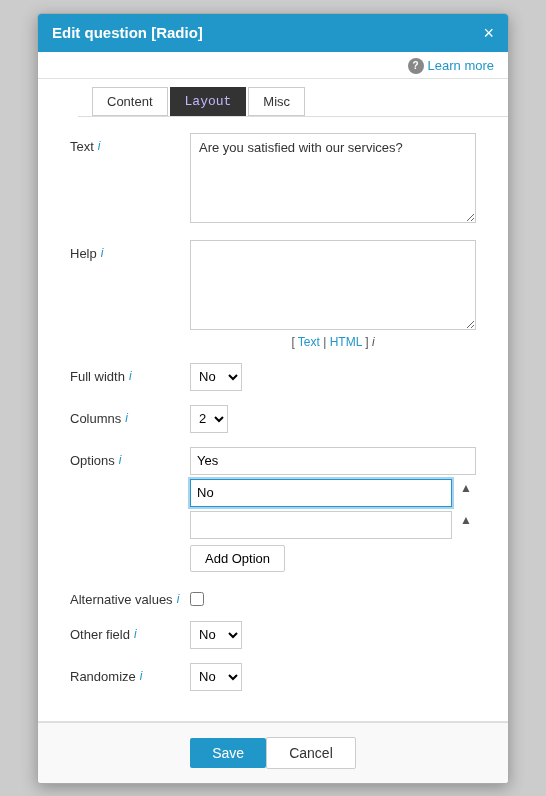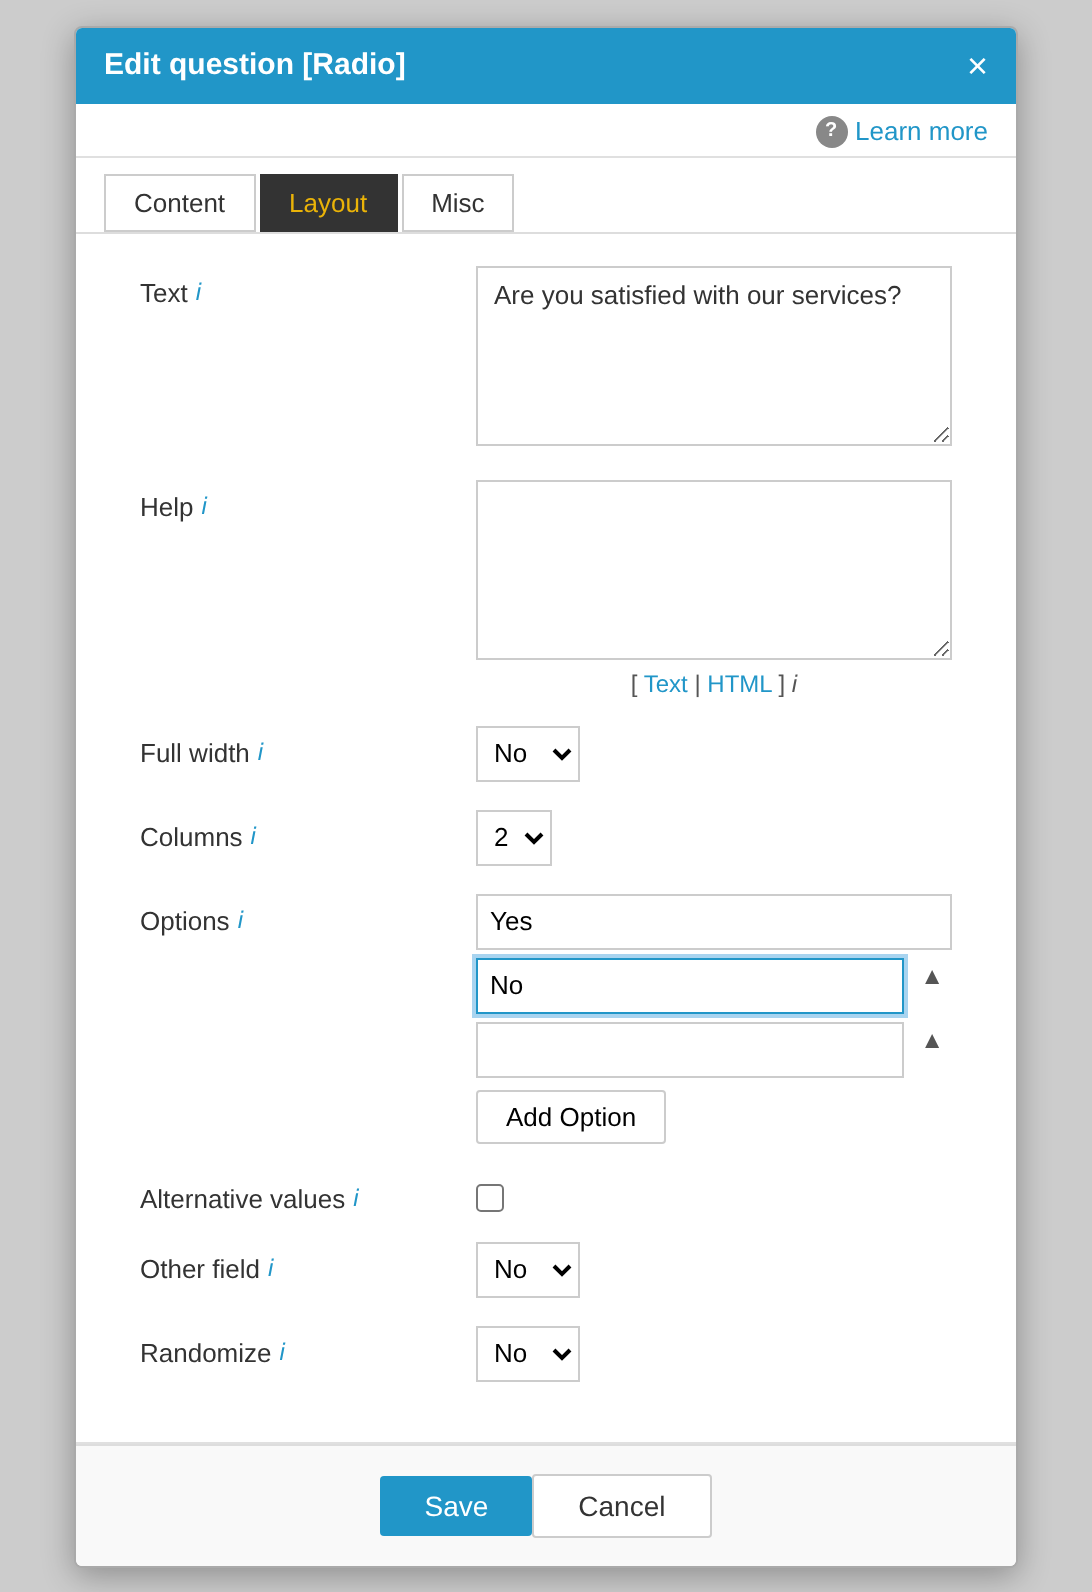--- a/index.html
+++ b/index.html
@@ -66,34 +66,36 @@
       justify-content: center;
       color: #fff;
       font-size: 10px;
       font-weight: bold;
     }
     .tabs {
       display: flex;
       padding: 8px 14px 0;
       gap: 0;
       border-bottom: 1px solid #ddd;
+      margin-left: 40px;
     }
     .tab {
       padding: 6px 14px;
       cursor: pointer;
       border: 1px solid #ccc;
       font-size: 13px;
       background: #f5f5f5;
       color: #333;
       margin-right: 2px;
     }
     .tab.active {
       background: #333;
-      color: #eab308;
+      color: #c4b5fd;
       border-color: #333;
+      font-family: Liberation Mono, monospace;
     }
     .tab.inactive-white {
       background: #fff;
       color: #333;
     }
     .modal-body {
       padding: 16px 32px;
     }
     .form-row {
       display: flex;
@@ -111,21 +113,20 @@
       gap: 4px;
     }
     .info-icon {
       color: #2196c8;
       font-style: italic;
       font-size: 12px;
       cursor: pointer;
     }
     .form-control-wrap {
       flex: 1;
-      margin-left: 48px;
     }
     textarea {
       width: 100%;
       border: 1px solid #ccc;
       padding: 6px 8px;
       font-size: 13px;
       font-family: Arial, sans-serif;
       resize: vertical;
       outline: none;
       color: #333;

